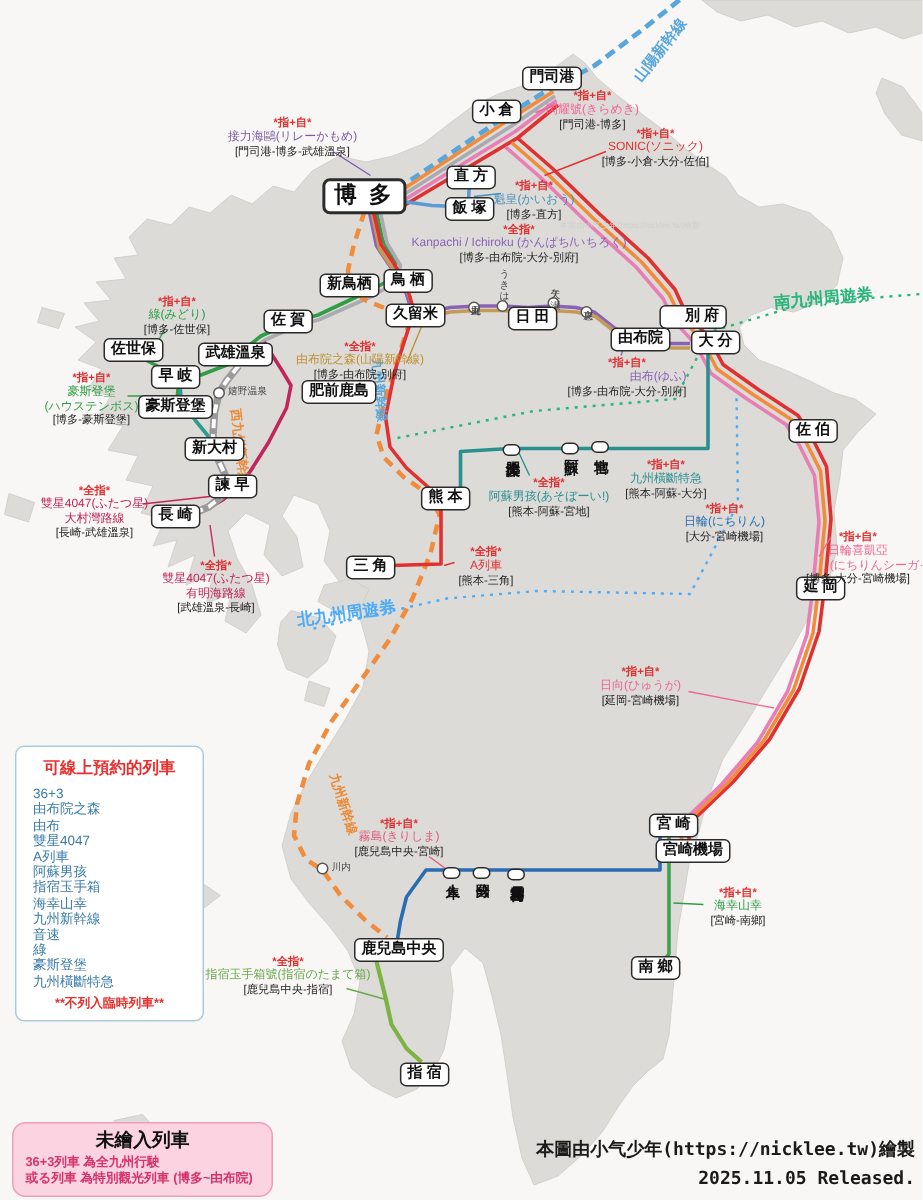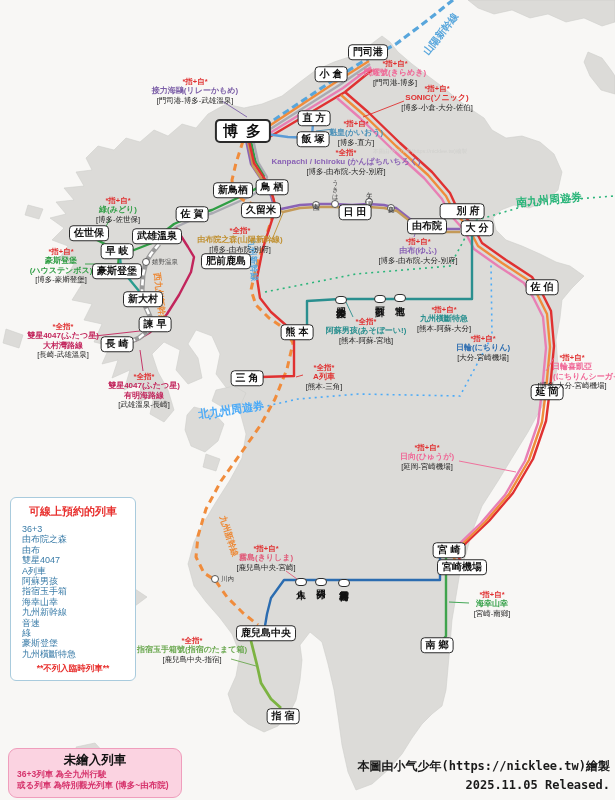--- a/index.html
+++ b/index.html
@@ -14,21 +14,21 @@
   .station.big{font-size:15px;padding:0 6px;border-width:2px;border-radius:5px;letter-spacing:2px;}
   .station.v{writing-mode:vertical-rl;text-orientation:upright;padding:3px 0;line-height:1.05;font-size:9.5px;}
 
   .mdot{position:absolute;width:6px;height:6px;background:#fff;border:1.5px solid #555;border-radius:50%;
         transform:translate(-50%,-50%);z-index:2;}
   .mlabel{position:absolute;font-size:6.5px;color:#444;white-space:nowrap;transform:translateY(-50%);z-index:2;line-height:1;}
   .mlabel.v{writing-mode:vertical-rl;text-orientation:upright;transform:translate(-50%,-100%);}
 
   .tlabel{position:absolute;transform:translateX(-50%);text-align:center;line-height:1.2;white-space:nowrap;z-index:5;}
   .tlabel .badge{font-size:7.5px;font-weight:bold;color:#e03131;}
-  .tlabel .tname{font-size:8px;font-weight:bold;}
+  .tlabel .tname{font-size:8px;font-weight:normal;}
   .tlabel .troute{font-size:7.5px;color:#222;}
 
   .linename{position:absolute;white-space:nowrap;z-index:2;font-weight:bold;line-height:1;}
 
   .legend-box{position:absolute;background:#fff;z-index:6;}
   #resv-box{left:10px;top:497px;width:124px;height:182px;border:1.5px solid #a9cbdd;border-radius:6px;}
   .resv-title{color:#e8312f;font-weight:bold;font-size:11px;text-align:center;margin-top:6px;}
   #resv-items{list-style:none;margin:5px 0 0 0;padding:0 0 0 11px;font-size:9px;color:#3a7ca8;line-height:10.4px;}
   .resv-foot{color:#e8312f;font-weight:bold;font-size:8.5px;text-align:center;margin-top:4px;}
 
@@ -126,21 +126,21 @@
       <div class="mdot" style="left: 391px; top: 208px;"></div>
       <div class="mlabel v" style="left: 391px; top: 201px;">恵良</div>
       <div class="station" style="left: 368px; top: 52px;">門司港</div>
       <div class="station" style="left: 331px; top: 74px;">小 倉</div>
       <div class="station big" style="left: 243px; top: 131px;">博 多</div>
       <div class="station" style="left: 314px; top: 118px;">直 方</div>
       <div class="station" style="left: 313px; top: 139px;">飯 塚</div>
       <div class="station" style="left: 233px; top: 190px;">新鳥栖</div>
       <div class="station" style="left: 272px; top: 187px;">鳥 栖</div>
       <div class="station" style="left: 192px; top: 214px;">佐 賀</div>
-      <div class="station" style="left: 261px; top: 210px;">久留米</div>
+      <div class="station" style="left: 277px; top: 210px;">久留米</div>
       <div class="station" style="left: 355px; top: 212px;">日 田</div>
       <div class="station" style="left: 462px; top: 211px; padding-left: 16px;">別 府</div>
       <div class="station" style="left: 427px; top: 226px;">由布院</div>
       <div class="station" style="left: 477px; top: 228px;">大 分</div>
       <div class="station" style="left: 89px; top: 233px;">佐世保</div>
       <div class="station" style="left: 157px; top: 236px;">武雄溫泉</div>
       <div class="station" style="left: 117px; top: 251px;">早 岐</div>
       <div class="station" style="left: 117px; top: 271px;">豪斯登堡</div>
       <div class="station" style="left: 193px; top: 261px; margin-left: 33px;">肥前鹿島</div>
       <div class="station" style="left: 143px; top: 299px;">新大村</div>
@@ -197,21 +197,21 @@
         <div class="troute">[博多-佐世保]</div>
       </div>
       <div class="tlabel" style="left: 61px; top: 247px;">
         <div class="badge">*指+自*</div>
         <div class="tname" style="color: rgb(47, 158, 68);">豪斯登堡</div>
         <div class="tname" style="color: rgb(47, 158, 68);">(ハウステンボス)</div>
         <div class="troute">[博多-豪斯登堡]</div>
       </div>
       <div class="tlabel" style="left: 418px; top: 237px;">
         <div class="badge">*指+自*</div>
-        <div class="tname" style="color: rgb(138, 99, 181);">由布(ゆふ)</div>
+        <div class="tname" style="color: rgb(138, 99, 181); text-align: right;">由布(ゆふ)</div>
         <div class="troute">[博多-由布院-大分-別府]</div>
       </div>
       <div class="tlabel" style="left: 63px; top: 322px;">
         <div class="badge">*全指*</div>
         <div class="tname" style="color: rgb(194, 37, 92);">雙星4047(ふたつ星)</div>
         <div class="tname" style="color: rgb(194, 37, 92);">大村灣路線</div>
         <div class="troute">[長崎-武雄溫泉]</div>
       </div>
       <div class="tlabel" style="left: 144px; top: 372px;">
         <div class="badge">*全指*</div>

